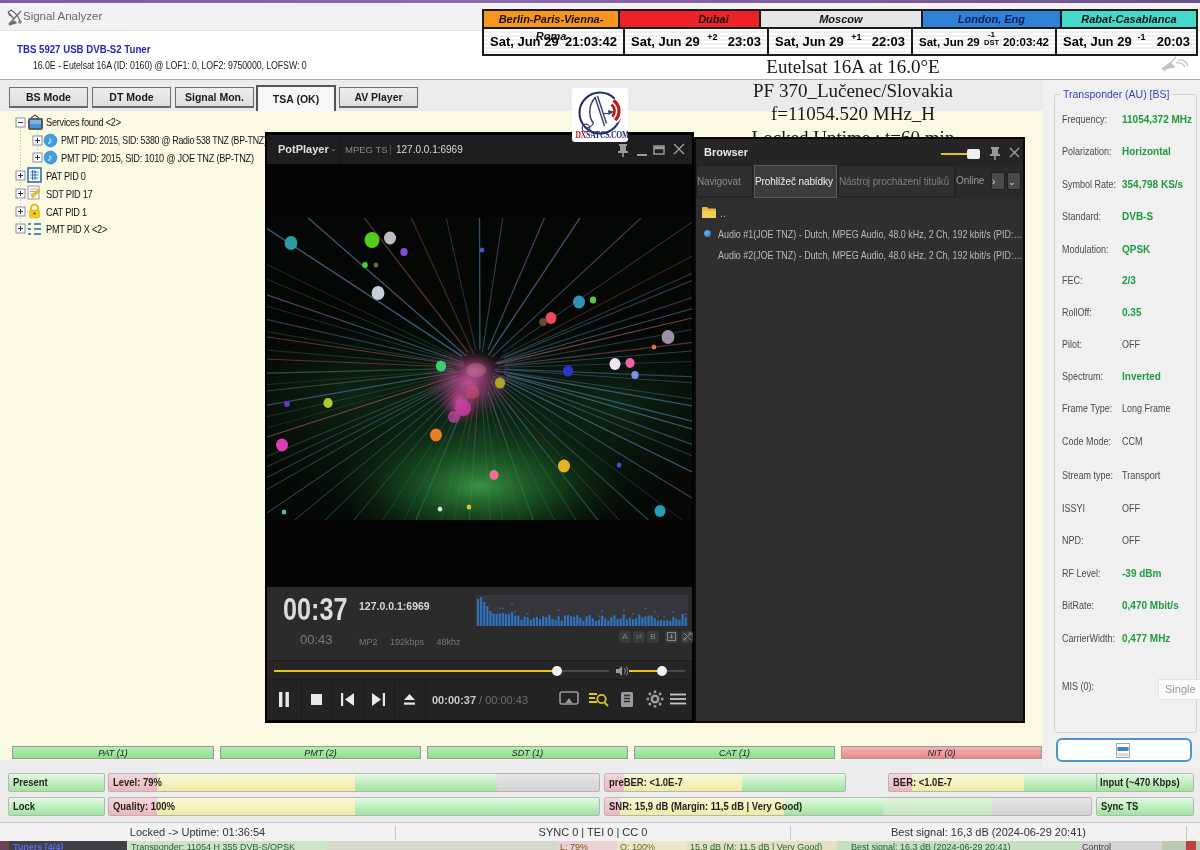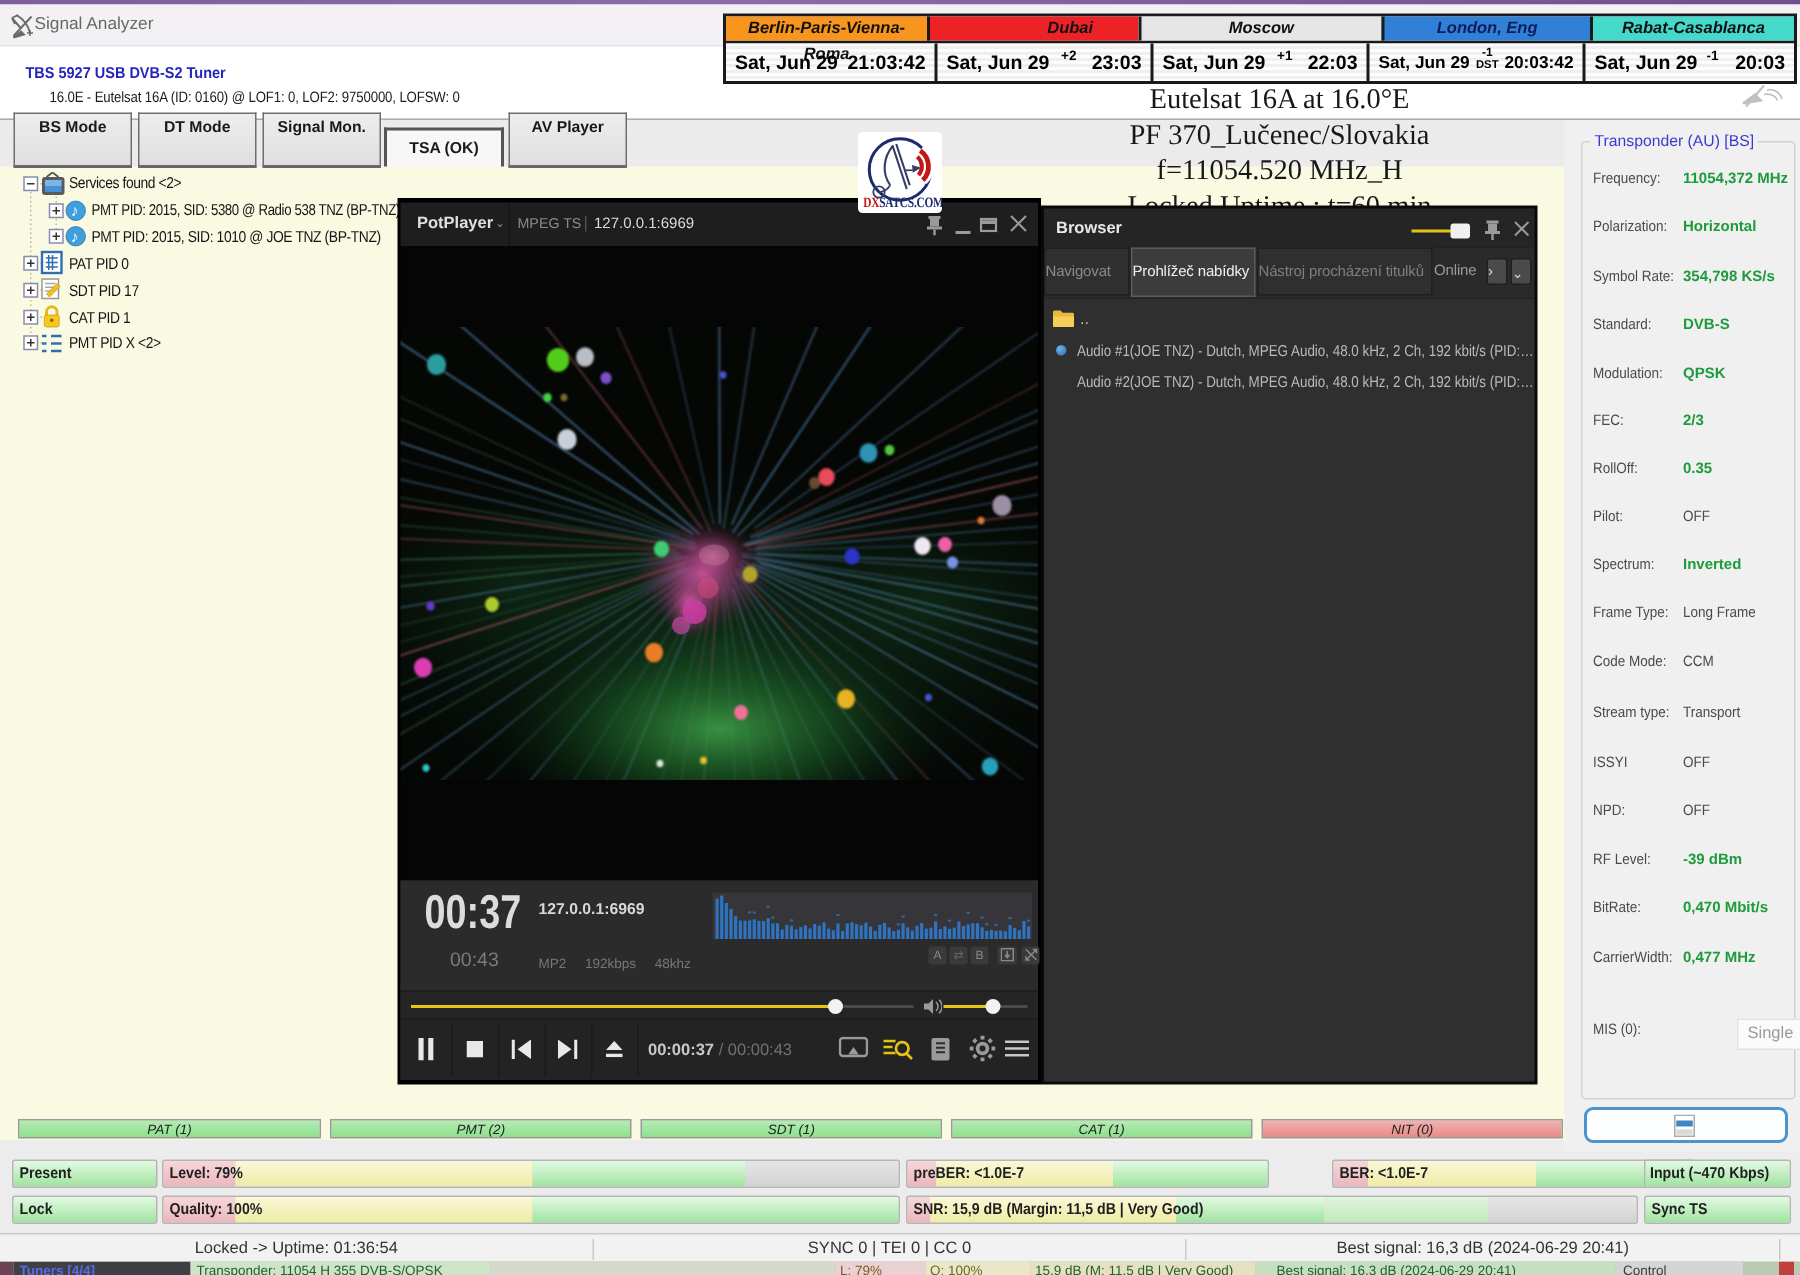--- a/index.html
+++ b/index.html
@@ -83,21 +83,21 @@
 <div class="abs" style="left:17px;top:43px;font-size:10.5px;font-weight:bold;color:#2525BE;transform:scaleX(0.92);transform-origin:left center;">TBS 5927 USB DVB-S2 Tuner</div>
 <div class="abs" style="left:33px;top:60px;font-size:10px;color:#1a1a1a;transform:scaleX(0.88);transform-origin:left center;letter-spacing:-0.1px;">16.0E - Eutelsat 16A (ID: 0160) @ LOF1: 0, LOF2: 9750000, LOFSW: 0</div>
 <div class="abs" style="left:653px;top:55px;width:400px;text-align:center;font-family:'Liberation Serif',serif;font-size:19px;color:#181818;line-height:23.5px;z-index:5;">Eutelsat 16A at 16.0°E<br>PF 370_Lučenec/Slovakia<br>f=11054.520 MHz_H<br>Locked Uptime : t=60 min</div>
 <div class="abs" style="left:0;top:79px;width:1200px;height:32px;background:#EBEBEB;border-top:1px solid #ABABAB;"></div>
 <div class="tabbtn" style="left:9px;">BS Mode</div>
 <div class="tabbtn" style="left:92px;">DT Mode</div>
 <div class="tabbtn" style="left:175px;">Signal Mon.</div>
 <div class="tabbtn sel" style="left:256px;top:85px;width:80px;height:26px;line-height:24px;">TSA (OK)</div>
 <div class="tabbtn" style="left:339px;">AV Player</div>
 <style>
-.tabbtn { position:absolute; top:75px; width:79px; height:37px; background:linear-gradient(#EDEDED,#DFDFDF); border:1px solid #6e6e6e; border-bottom:2px solid #686868; font-size:10.5px; font-weight:bold; color:#1a1a1a; text-align:center; line-height:18px; z-index:6; }
+.tabbtn { position:absolute; top:87px; width:79px; height:21px; background:linear-gradient(#EDEDED,#DFDFDF); border:1px solid #6e6e6e; border-bottom:2px solid #686868; font-size:10.5px; font-weight:bold; color:#1a1a1a; text-align:center; line-height:18px; z-index:6; }
 .tabbtn.sel { background:#F7F7F7; border:2px solid #555; border-bottom:none; z-index:7; }
 </style>
 <div class="abs" style="left:0;top:111px;width:1043px;height:649px;background:#FAFAE2;"></div>
 
 <div class="abs" style="left:0;top:111px;width:260px;height:140px;z-index:4;">
   <svg width="260" height="140" viewBox="0 0 260 140">
     <g stroke="#b9b99a" stroke-width="1" stroke-dasharray="1,2" fill="none">
       <line x1="20.5" y1="17" x2="20.5" y2="118"></line>
       <line x1="37.5" y1="17" x2="37.5" y2="47"></line>
       <line x1="24" y1="11.5" x2="28" y2="11.5"></line>

